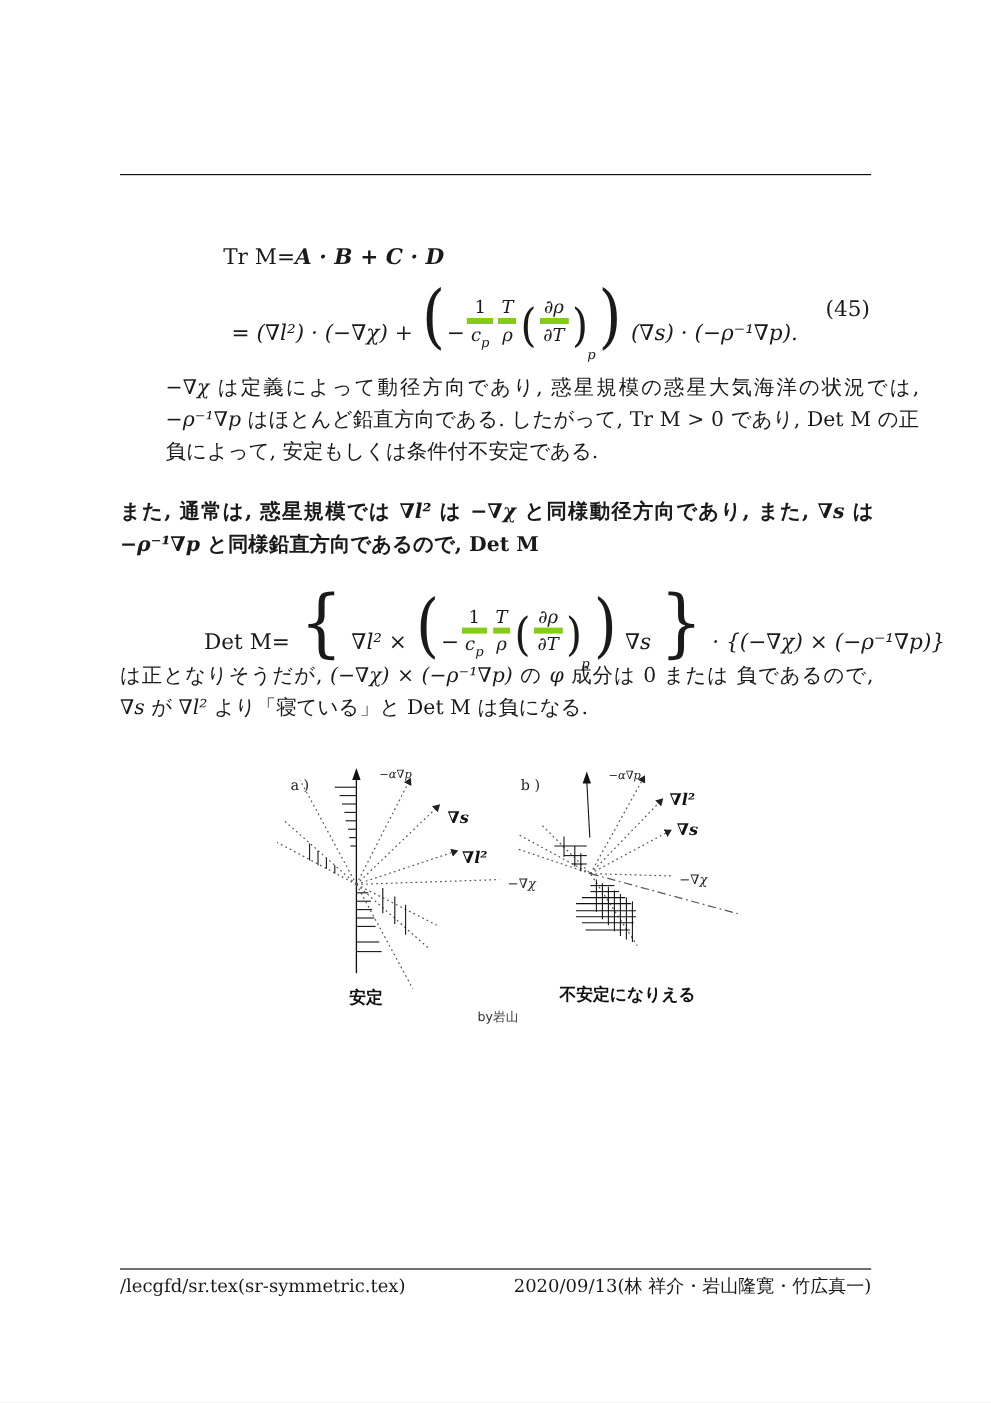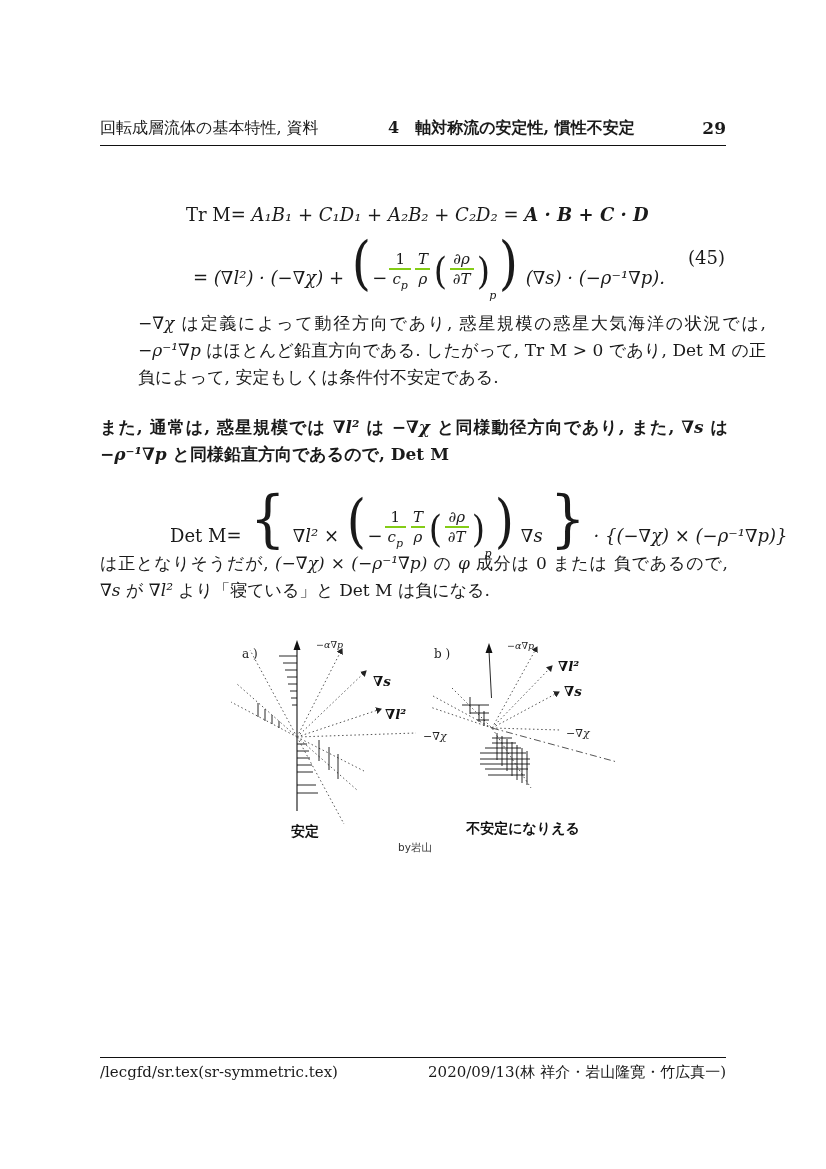--- a/index.html
+++ b/index.html
@@ -16,21 +16,21 @@
   .hdr-rule{position:absolute;top:145px;left:100px;width:626px;border-top:1.2px solid #111;}
   
   .eqrow{display:flex;align-items:flex-end;white-space:pre;}
   .eq45-l1{position:absolute;left:186px;top:204px;font-size:18px;}
   .eq45-l2{position:absolute;left:193px;top:222px;height:66px;font-size:18px;}
   .eqdet{position:absolute;left:170px;top:478px;height:68px;font-size:18px;}
   .eqtag{position:absolute;left:688px;top:247px;font-size:18px;}
   .it{font-style:italic;}
   .bold{font-weight:bold;}
   .frac{display:inline-flex;flex-direction:column;align-items:center;font-size:15px;line-height:1.2;margin:0 2px;}
-  .frac .den{border-top:2px solid #84cc16;}
+  .frac .den{border-top:5px solid #84cc16;}
   .frac .num,.frac .den{padding:0 3px;}
   .bigp{font-size:58px;line-height:0.85;font-weight:400;transform:scaleX(.85);display:inline-block;}
   .bigb{font-size:62px;line-height:0.85;font-weight:400;transform:scaleX(.9);display:inline-block;}
   .midp{font-size:38px;line-height:0.9;transform:scaleX(.9);display:inline-block;}
   .subp{font-size:11px;position:relative;top:14px;left:-1px;}
   .subp2{font-size:11px;position:relative;top:5px;}
   .gap{display:inline-block;width:6px;}
   
   .para{position:absolute;left:100px;width:628px;font-size:17px;line-height:27px;text-align:justify;}
   .p1{top:310px;margin-left:38px;} .p2{top:414px;font-weight:bold;} .p3{top:550px;}
@@ -46,28 +46,23 @@
   .ftr-rule{position:absolute;top:1057px;left:100px;width:626px;border-top:1px solid #111;}
   .ftr{position:absolute;top:1063px;left:100px;width:626px;font-size:15px;}
   .ftr-left{position:absolute;left:0;top:0;}
   .ftr-right{position:absolute;right:0;top:0;}
 </style>
 </head>
 <body>
 
 <div class="page">
 
-  <div class="hdr">
-    <span class="hdr-left">回転成層流体の基本特性, 資料</span>
-    <span class="hdr-section">4　軸対称流の安定性, 慣性不安定</span>
-    <span class="hdr-page">29</span>
-  </div>
   <div class="hdr-rule"></div>
 
-  <div class="eqrow eq45-l1"><span>Tr M</span><span>=</span><span class="it"> A₁B₁ + C₁D₁ + A₂B₂ + C₂D₂ = </span><span class="it bold">A · B + C · D</span></div>
+  <div class="eqrow eq45-l1"><span>Tr M</span><span>=</span><span class="it bold">A · B + C · D</span></div>
 
   <div class="eqrow eq45-l2">
     <span>=</span><span class="it"> (∇l²) · (−∇χ) + </span><span class="bigp">(</span><span>−</span><span class="frac"><span class="num">1</span><span class="den"><span class="it">c</span><span class="subp2 it">p</span></span></span><span class="frac"><span class="num it">T</span><span class="den it">ρ</span></span><span class="midp">(</span><span class="frac"><span class="num it">∂ρ</span><span class="den it">∂T</span></span><span class="midp">)</span><span class="subp it">p</span><span class="bigp">)</span><span class="it"> (∇s) · (−ρ⁻¹∇p).</span>
   </div>
   <div class="eqtag">(45)</div>
 
   <div class="para p1"><span class="mseg it">−∇χ</span><span class="tseg"> は定義によって動径方向であり, 惑星規模の惑星大気海洋の状況では, </span><span class="mseg it">−ρ⁻¹∇p</span><span class="tseg"> はほとんど鉛直方向である. したがって, </span><span class="mseg">Tr M &gt; 0</span><span class="tseg"> であり, </span><span class="mseg">Det M</span><span class="tseg"> の正負によって, 安定もしくは条件付不安定である.</span></div>
 
   <div class="para p2"><span class="tseg">また, 通常は, 惑星規模では </span><span class="mseg it">∇l²</span><span class="tseg"> は </span><span class="mseg it">−∇χ</span><span class="tseg"> と同様動径方向であり, また, </span><span class="mseg it">∇s</span><span class="tseg"> は </span><span class="mseg it">−ρ⁻¹∇p</span><span class="tseg"> と同様鉛直方向であるので, </span><span class="mseg">Det M</span></div>
 

